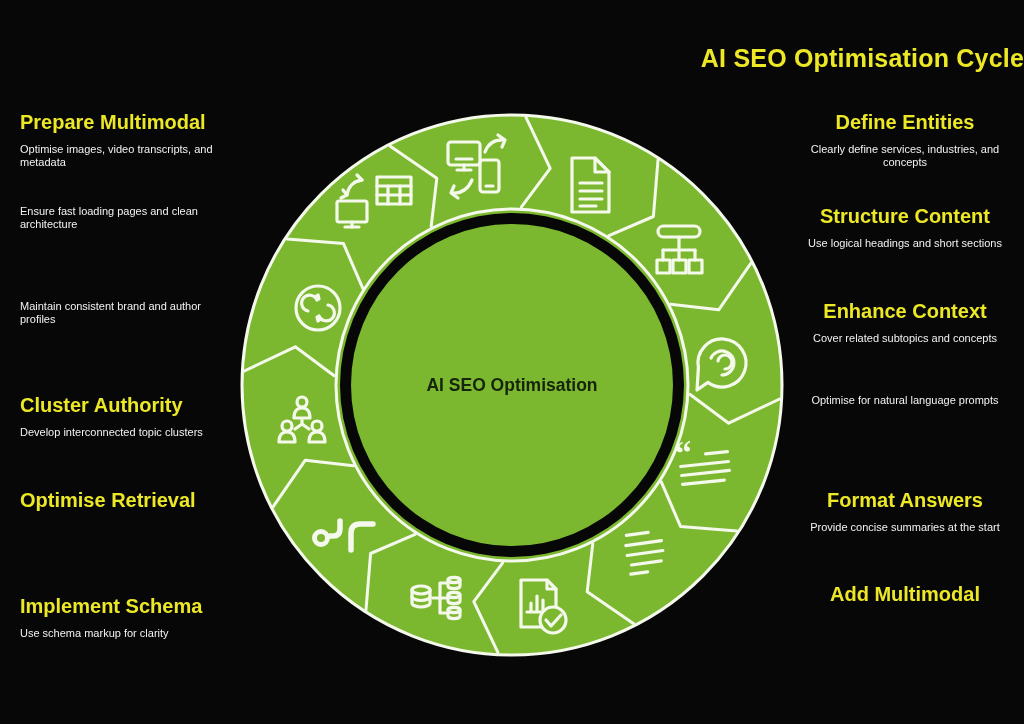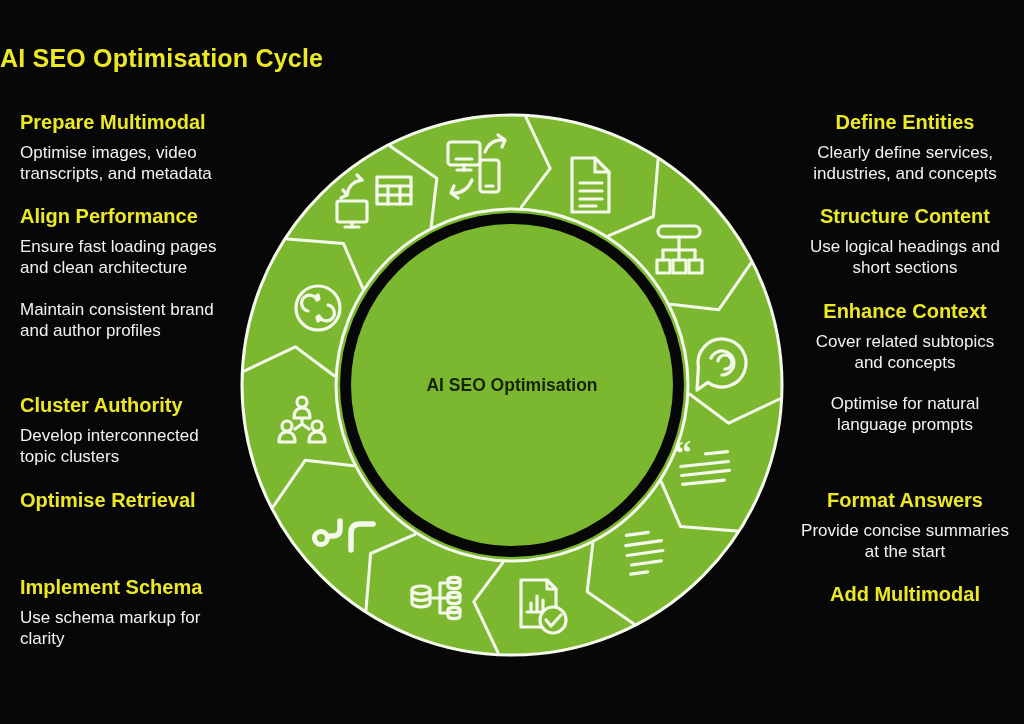--- a/index.html
+++ b/index.html
@@ -4,32 +4,32 @@
 <style>
   html,body{margin:0;padding:0;}
   body{
     background:var(--background,#070707);
     font-family:"Liberation Sans", sans-serif;
     width:1024px;height:724px;overflow:hidden;
   }
   .stage{position:relative;width:1024px;height:724px;background:var(--background,#070707);}
   .page-title{
     position:absolute;top:44px;left:0;width:100%;
-    text-align:left;margin:0;
+    text-align:right;margin:0;
     color:var(--accent_yellow,#ece826);
     font-size:25px;font-weight:bold;letter-spacing:.2px;
   }
   .item{position:absolute;}
   .item .item-heading{
     color:var(--accent_yellow,#ece826);
     font-size:20px;font-weight:bold;margin-bottom:9px;
   }
   .item .item-body{
     color:var(--text_white,#f2f2f2);
-    font-size:17px;line-height:1.22;
+    font-size:11px;line-height:1.22;
   }
   .col-left .item{text-align:left;}
   .col-right .item{text-align:center;}
 
   .wheel{position:absolute;left:239px;top:112px;width:546px;height:546px;}
   .disk{fill:var(--ring_green,#7cb82f);stroke:var(--line_white,#f4f9ec);stroke-width:3;}
   .ring-inner{fill:none;stroke:var(--line_white,#f4f9ec);stroke-width:3;}
   .gap{fill:var(--background,#070707);stroke:none;}
   .center-circle{fill:var(--ring_green,#7cb82f);stroke:none;}
   #dividers polyline{stroke:var(--line_white,#f4f9ec);stroke-width:3;fill:none;stroke-linejoin:round;stroke-linecap:round;}
@@ -49,34 +49,33 @@
 <div class="stage">
 
   <h1 class="page-title">AI SEO Optimisation Cycle</h1>
 
   <div class="col-left">
     <div class="item" style="left:20px;top:111px;width:206px">
       <div class="item-heading">Prepare Multimodal</div>
       <div class="item-body">Optimise images, video transcripts, and metadata</div>
     </div>
     <div class="item" style="left:20px;top:205px;width:206px">
-      <div class="item-heading">Align Performance</div>
       <div class="item-body">Ensure fast loading pages and clean architecture</div>
     </div>
     <div class="item" style="left:20px;top:300px;width:206px">
       <div class="item-body">Maintain consistent brand and author profiles</div>
     </div>
     <div class="item" style="left:20px;top:394px;width:206px">
       <div class="item-heading">Cluster Authority</div>
       <div class="item-body">Develop interconnected topic clusters</div>
     </div>
     <div class="item" style="left:20px;top:489px;width:206px">
       <div class="item-heading">Optimise Retrieval</div>
     </div>
-    <div class="item" style="left:20px;top:576px;width:206px">
+    <div class="item" style="left:20px;top:595px;width:206px">
       <div class="item-heading">Implement Schema</div>
       <div class="item-body">Use schema markup for clarity</div>
     </div>
   </div>
 
   <div class="col-right">
     <div class="item" style="left:801px;top:111px;width:208px">
       <div class="item-heading">Define Entities</div>
       <div class="item-body">Clearly define services, industries, and concepts</div>
     </div>

